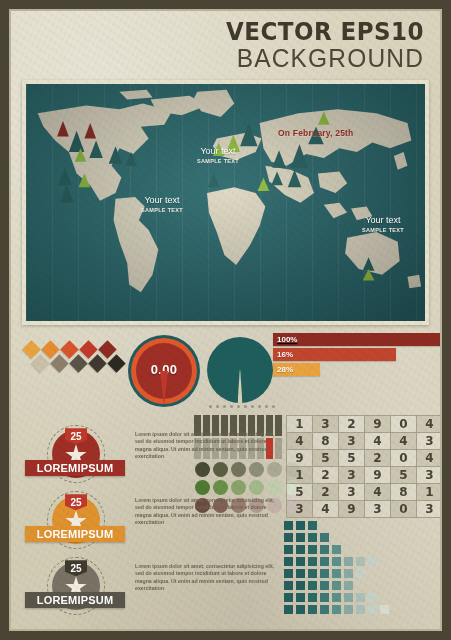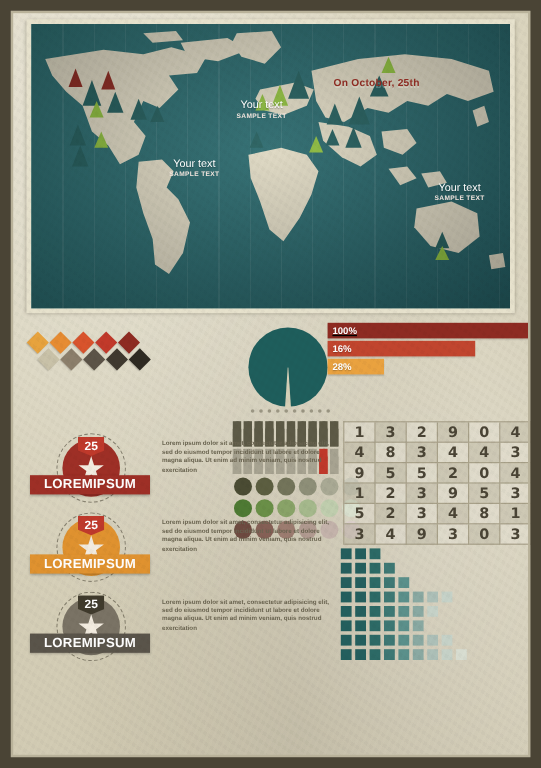--- a/index.html
+++ b/index.html
@@ -221,20 +221,24 @@
     position:absolute;left:110px;top:6px;width:140px;
     font-size:5.2px;line-height:7.2px;color:#6a6450;font-weight:bold;
   }
 </style>
 </head>
 <body>
 
 <div id="poster">
   <div class="content">
 
+    <div class="header">
+      <div class="title-main">VECTOR EPS10</div>
+      <div class="title-sub">BACKGROUND</div>
+    </div>
 
     <div class="map-wrap">
       <div class="map">
         <div class="mlines"></div>
         <svg viewBox="0 0 410 237" preserveAspectRatio="none">
           <g fill="#ded8c2">
 
             <path d="M12,30 L62,22 L96,26 L120,20 L150,28 L142,42 L118,44 L126,56 L110,72 L96,66 L88,84 L98,96 L92,112 L76,120 L66,104 L52,92 L44,70 L30,58 L18,44 Z"></path>
             <path d="M128,16 L168,12 L186,22 L160,32 L134,28 Z"></path>
             <path d="M96,8 L124,6 L130,14 L104,16 Z"></path>
@@ -280,21 +284,21 @@
             <polygon points="298,44 306,62 290,62" fill="#255f5e"></polygon>
             <polygon points="306,28 312,42 300,42" fill="#8fbf3f"></polygon>
             <polygon points="258,90 264,104 252,104" fill="#255f5e"></polygon>
             <polygon points="276,88 283,106 269,106" fill="#255f5e"></polygon>
             <polygon points="244,96 250,110 238,110" fill="#8fbf3f"></polygon>
             <polygon points="352,178 358,192 346,192" fill="#255f5e"></polygon>
             <polygon points="352,190 358,202 346,202" fill="#8fbf3f"></polygon>
           </g>
         </svg>
         <div class="vig"></div>
-        <div class="map-date">On October, 25th</div>
+        <div class="map-date">On February, 25th</div>
       <div class="pin" style="left: 163px; top: 47px; width: 58px; height: 73px;">
             <svg class="pin-shape" viewBox="0 0 100 125" preserveAspectRatio="none">
               <polygon points="50,0 100,28 100,56 50,125 0,56 0,28" fill="#a32a26" opacity="0.93"></polygon>
               <rect x="0" y="30" width="100" height="26" fill="rgba(0,0,0,0.13)"></rect>
             </svg>
             <div class="pin-body" style="padding-top:15px">
               <div class="pin-top">Your text</div>
               <div class="pin-sub">SAMPLE TEXT</div>
             </div>
           </div>
@@ -329,20 +333,28 @@
           <div class="dia" style="background: rgb(217, 83, 44); left: 38px; top: 0px;"></div>
           <div class="dia" style="background: rgb(194, 57, 42); left: 57px; top: 0px;"></div>
           <div class="dia" style="background: rgb(142, 43, 34); left: 76px; top: 0px;"></div>
           <div class="dia" style="background: rgb(201, 194, 168); left: 9px; top: 14px;"></div>
           <div class="dia" style="background: rgb(140, 127, 107); left: 28px; top: 14px;"></div>
           <div class="dia" style="background: rgb(92, 83, 71); left: 47px; top: 14px;"></div>
           <div class="dia" style="background: rgb(63, 57, 47); left: 66px; top: 14px;"></div>
           <div class="dia" style="background: rgb(46, 42, 34); left: 85px; top: 14px;"></div>
         </div>
 
+      <div class="gauge">
+        <div class="ring1"></div>
+        <div class="ring2"></div>
+        <div class="ring3">
+          <div class="gval">0.00</div>
+        </div>
+        <div class="needle"></div>
+      </div>
 
       <div class="pie">
         <div class="disc"></div>
         <div class="slot"></div>
       </div>
 
       <div class="bars">
           <div class="bar-row">
             <div class="bar" style="width: 100%; background: rgb(142, 43, 34); text-decoration: underline;">
               <span>100%</span>

